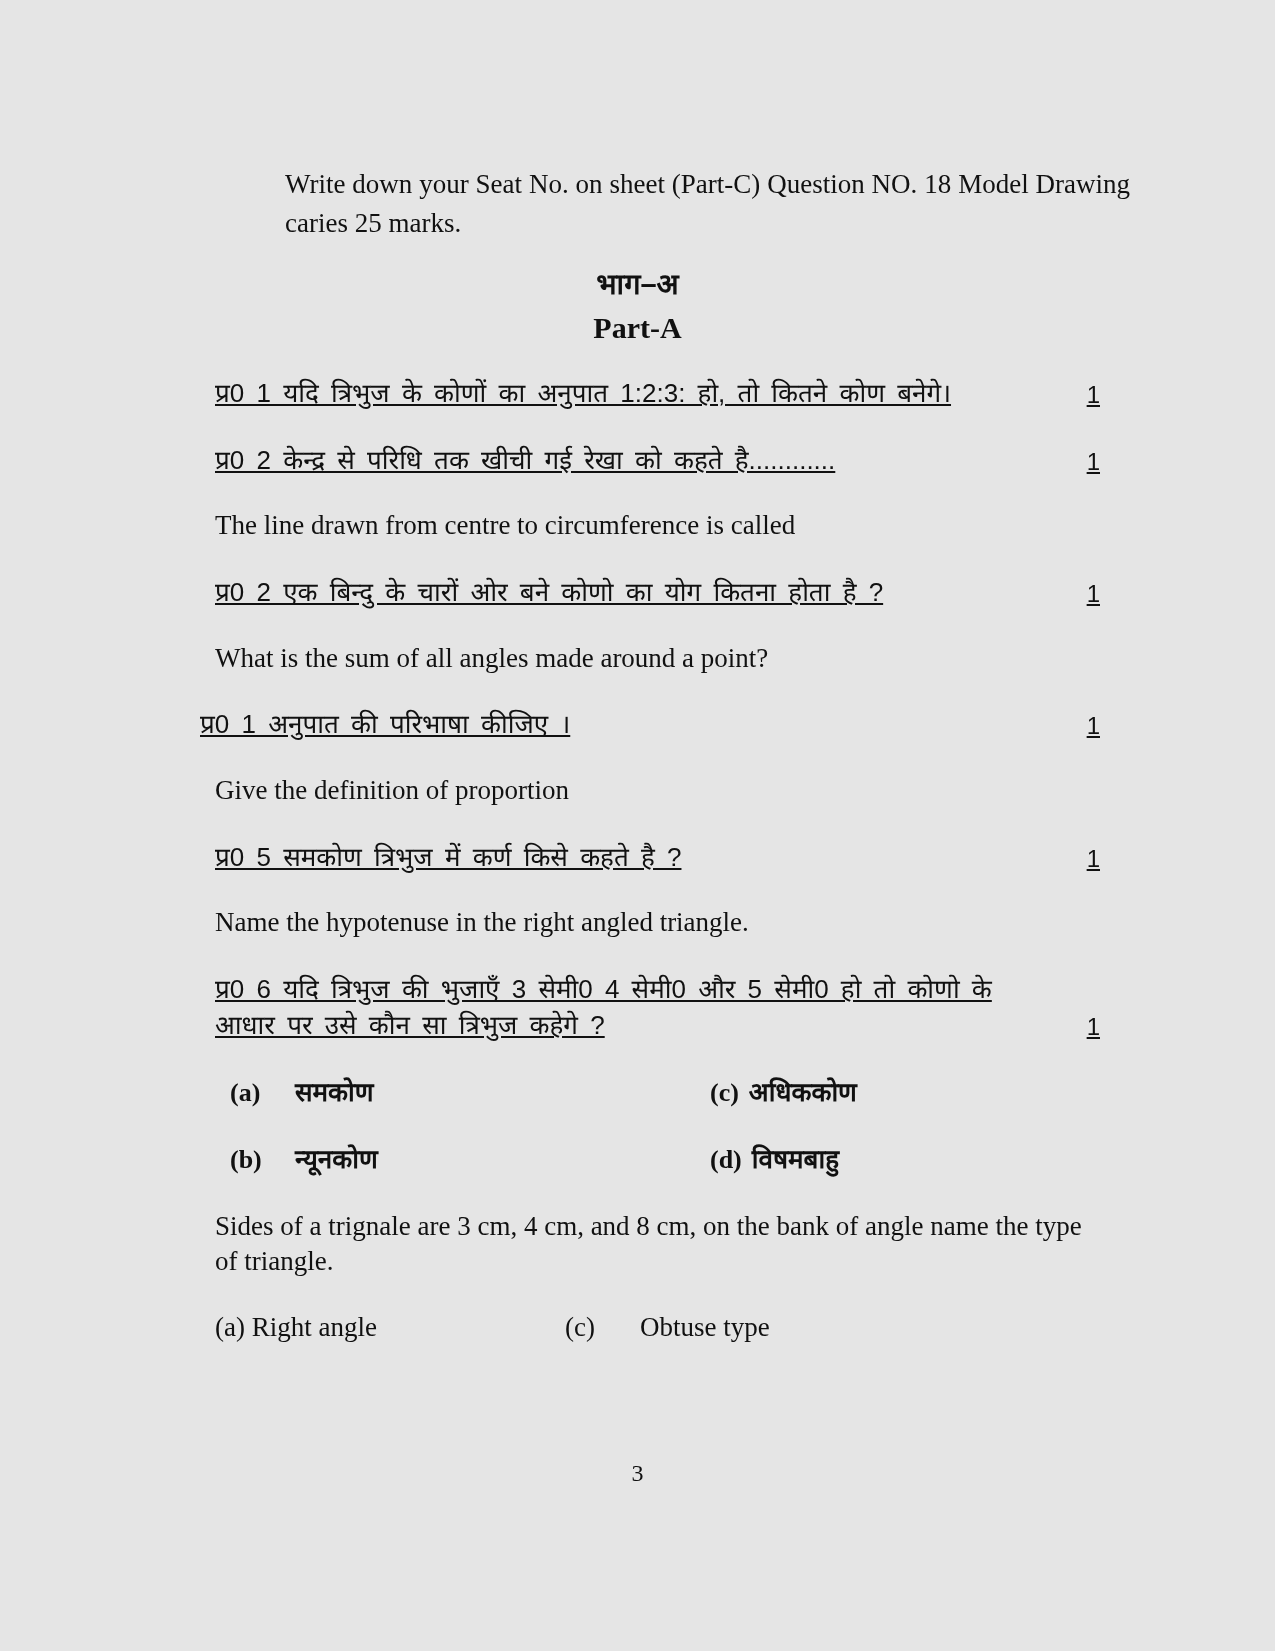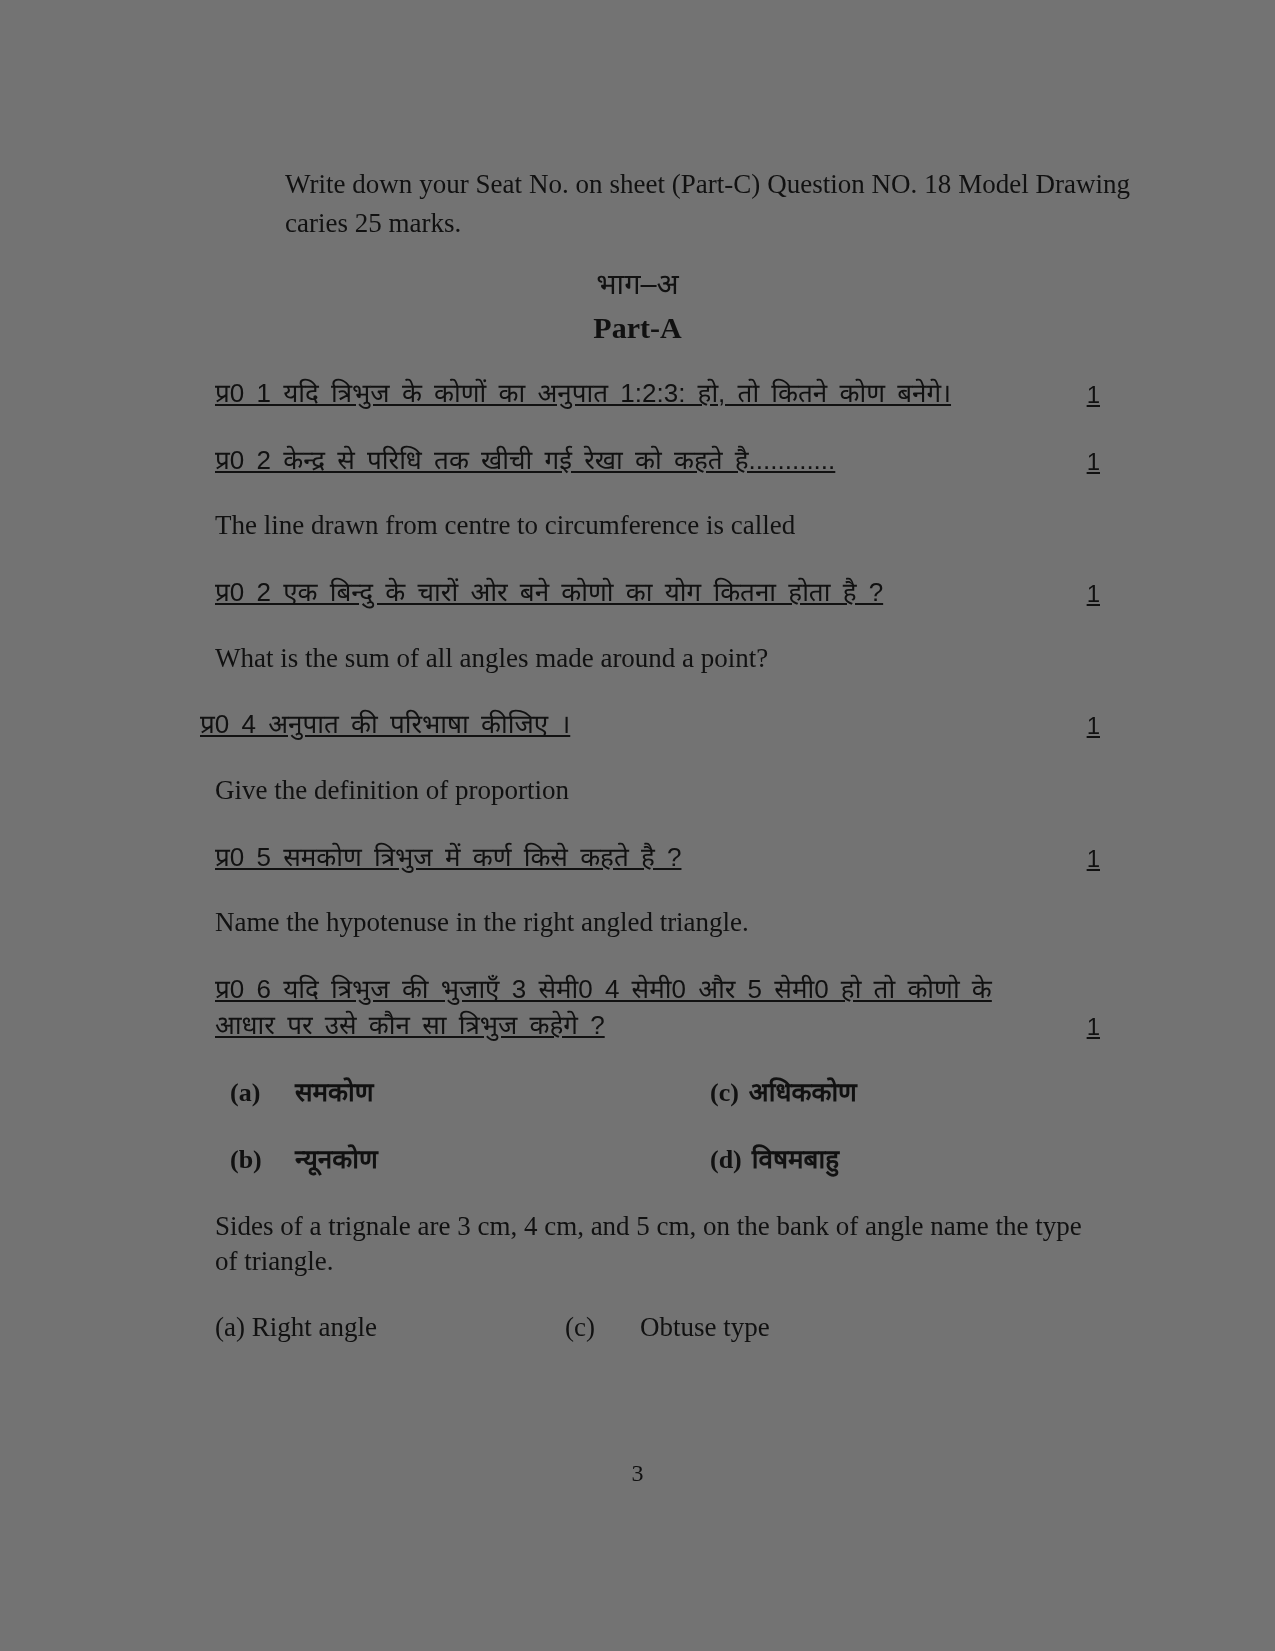--- a/index.html
+++ b/index.html
@@ -4,39 +4,39 @@
 <style>
   html, body {
     margin: 0;
     padding: 0;
     background: #ffffff;
   }
   .page {
     position: relative;
     width: 1275px;
     height: 1651px;
-    background: #737373;
+    background: #e5e5e5;
     color: #111111;
     font-family: "Liberation Serif", serif;
     overflow: hidden;
   }
   .content {
     padding: 165px 175px 0 215px;
   }
   .header-note {
     margin: 0 0 22px 70px;
     width: 845px;
     font-size: 27px;
     line-height: 1.45;
     text-align: justify;
   }
   .section-title-hindi {
     margin: 0 40px 4px 0;
     font-size: 29px;
-    font-weight: normal;
+    font-weight: bold;
     text-align: center;
     font-family: "Liberation Sans", sans-serif;
     line-height: 1.35;
   }
   .section-title-english {
     margin: 0 40px 28px 0;
     font-size: 30px;
     font-weight: bold;
     text-align: center;
     line-height: 1.3;
@@ -138,21 +138,21 @@
     </div>
     <p class="q-english">The line drawn from centre to circumference is called</p>
 
     <div class="q-row">
       <div class="q-hindi">प्र0 2 एक बिन्दु के चारों ओर बने कोणो का योग कितना होता है ?</div>
       <div class="q-marks">1</div>
     </div>
     <p class="q-english">What is the sum of all angles made around a point?</p>
 
     <div class="q-row shift-left">
-      <div class="q-hindi">प्र0 4 अनुपात की परिभाषा कीजिए ।</div>
+      <div class="q-hindi">प्र0 1 अनुपात की परिभाषा कीजिए ।</div>
       <div class="q-marks">1</div>
     </div>
     <p class="q-english">Give the definition of proportion</p>
 
     <div class="q-row">
       <div class="q-hindi">प्र0 5 समकोण त्रिभुज में कर्ण किसे कहते है ?</div>
       <div class="q-marks">1</div>
     </div>
     <p class="q-english">Name the hypotenuse in the right angled triangle.</p>
 
@@ -172,21 +172,21 @@
 
     <div class="options-row">
       <div class="opt-left">
         <span class="opt-label">(b)</span><span class="opt-text">न्यूनकोण</span>
       </div>
       <div class="opt-right">
         <span class="opt-label">(d)</span><span class="opt-text">विषमबाहु</span>
       </div>
     </div>
 
-    <p class="q-english">Sides of a trignale are 3 cm, 4 cm, and 5 cm, on the bank of angle name the type of triangle.</p>
+    <p class="q-english">Sides of a trignale are 3 cm, 4 cm, and 8 cm, on the bank of angle name the type of triangle.</p>
 
     <div class="options-row-en">
       <div class="en-left">
         <span>(a)</span>
         <span>Right angle</span>
       </div>
       <div class="en-mid">(c)</div>
       <div class="en-text">Obtuse type</div>
     </div>
 

